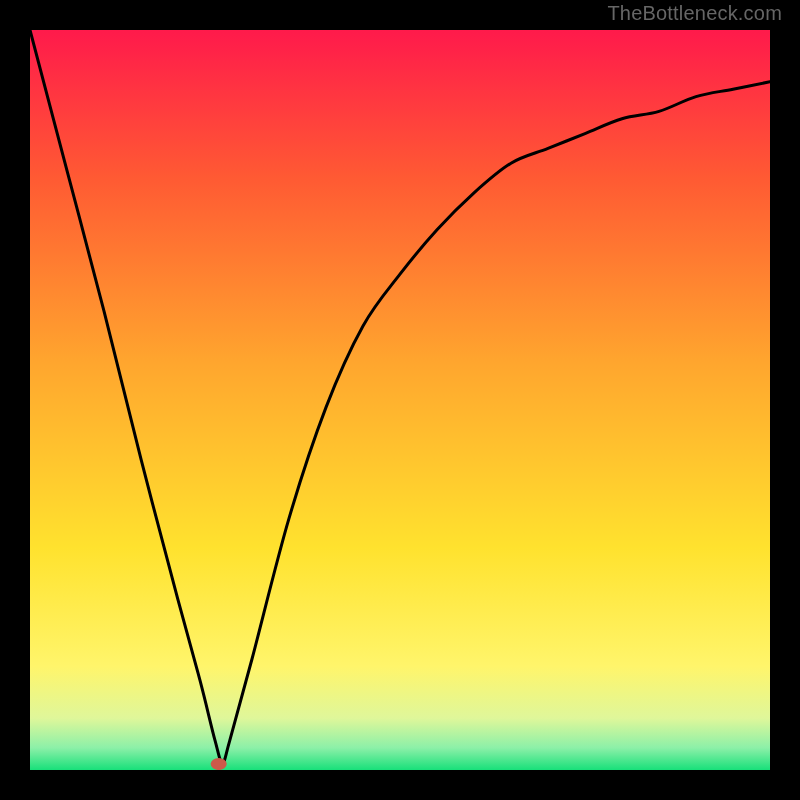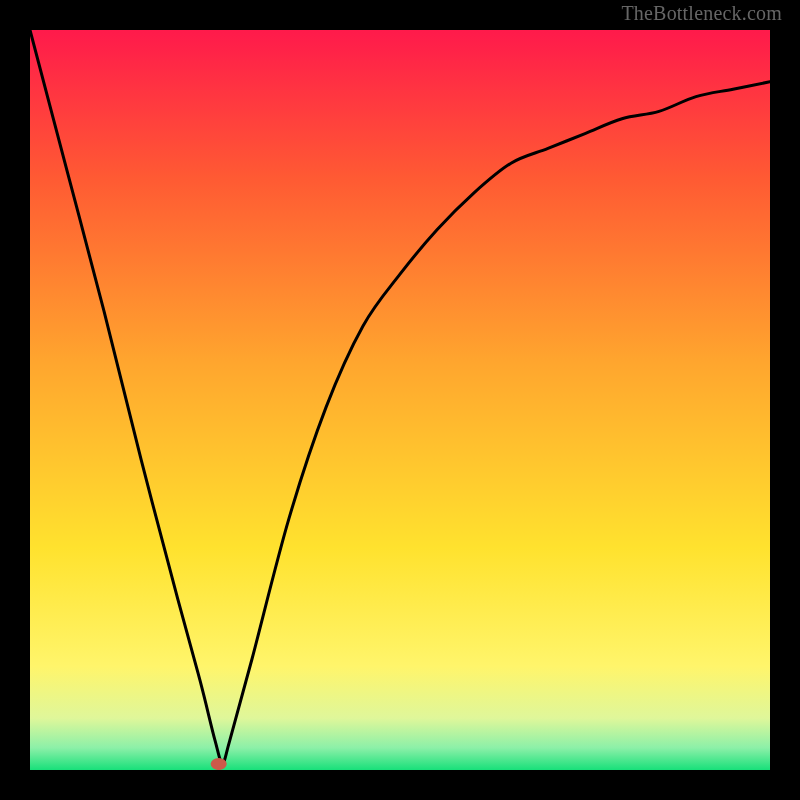--- a/index.html
+++ b/index.html
@@ -9,21 +9,20 @@
     height: 800px;
     background: #000;
     font-family: Arial, Helvetica, sans-serif;
     overflow: hidden;
   }
   .frame {
     position: relative;
     width: 800px;
     height: 800px;
     background: #000;
-    font-family: Liberation Serif, serif;
   }
   .watermark {
     position: absolute;
     top: 2px;
     right: 18px;
     color: #666;
     font-size: 20px;
     font-weight: 500;
     letter-spacing: 0.2px;
     user-select: none;

